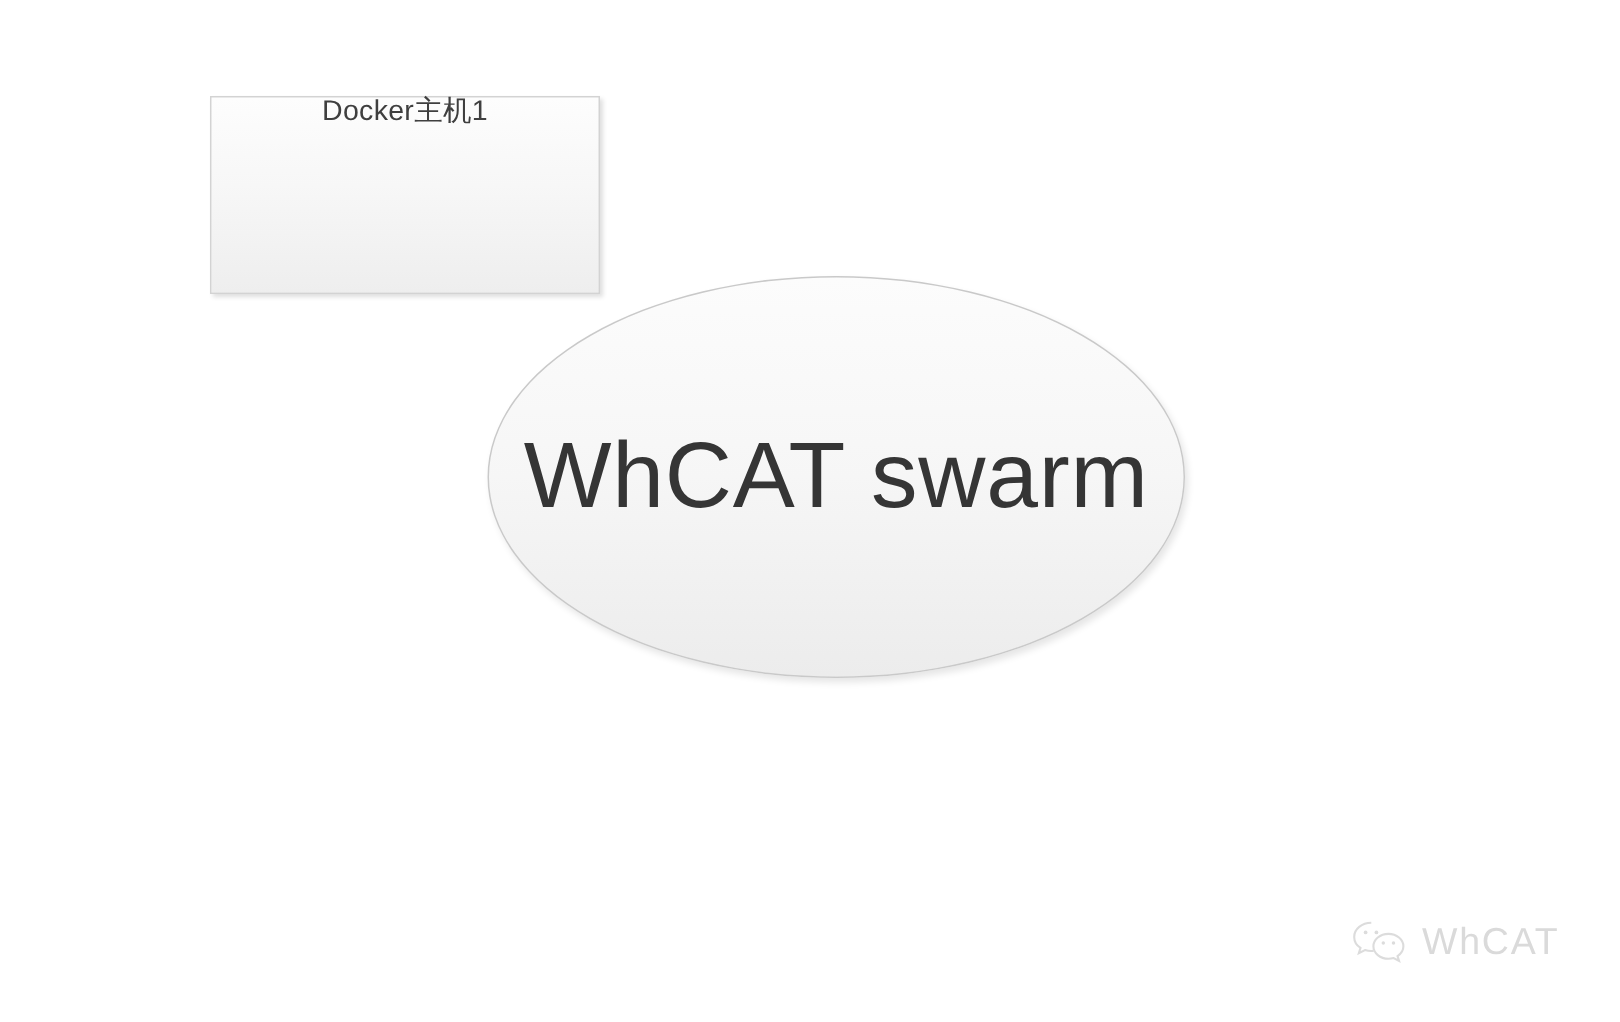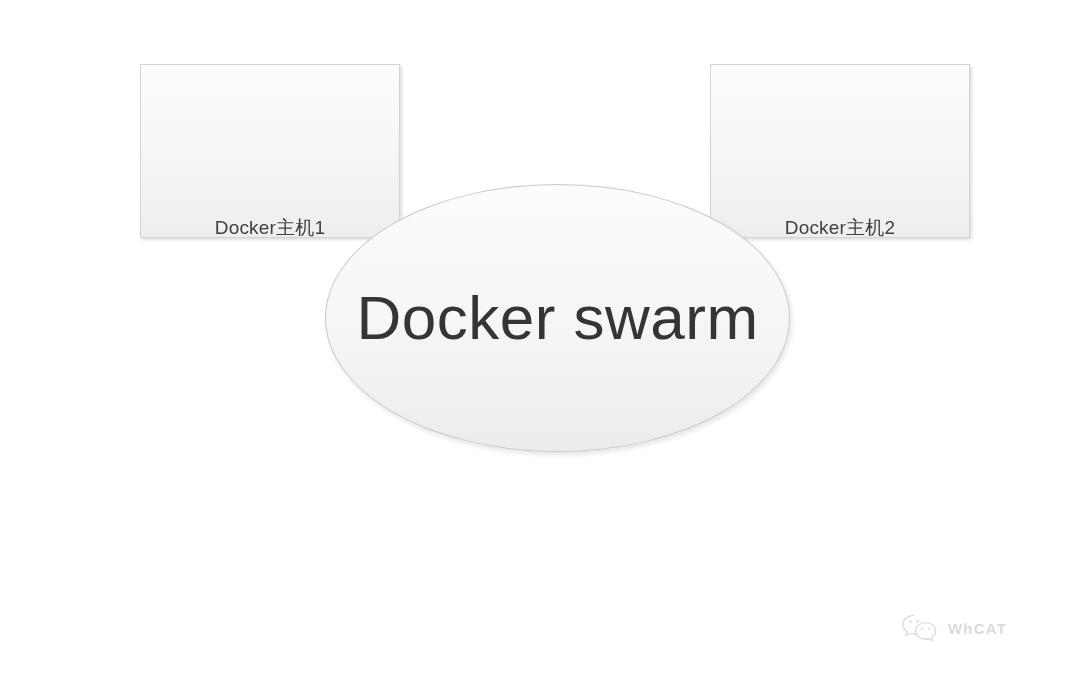--- a/index.html
+++ b/index.html
@@ -15,27 +15,27 @@
     width: 1080px;
     height: 681px;
     background: #ffffff;
     overflow: hidden;
   }
 
   
   .host-box {
     position: absolute;
     width: 260px;
-    height: 174px;
+    height: 132px;
     background: linear-gradient(180deg, #fdfdfd 0%, #f7f7f7 45%, #eeeeee 100%);
     border: 1px solid #d3d3d3;
     box-sizing: border-box;
     box-shadow: 2px 2px 3px rgba(0,0,0,0.13);
     display: flex;
-    align-items: flex-end;
+    align-items: flex-start;
     justify-content: center;
     z-index: 1;
   }
   .host-box .host-label {
     font-size: 19px;
     color: #3f3f3f;
     letter-spacing: 0.2px;
     line-height: 1;
     white-space: nowrap;
   }
@@ -80,44 +80,41 @@
     gap: 8px;
     z-index: 4;
     user-select: none;
   }
   .watermark .wm-icon {
     width: 40px;
     height: 32px;
     display: block;
   }
   .watermark .wm-text {
-    font-size: 15px;
+    font-size: 25px;
     color: #dadada;
     letter-spacing: 1.2px;
     line-height: 1;
-    font-weight: 700;
+    font-weight: 400;
   }
 </style>
 </head>
 <body>
 
 <div id="canvas">
 
   <div class="host-box box-tl">
     <span class="host-label">Docker主机1</span>
   </div>
 
-  <div class="host-box box-tr">
-    <span class="host-label">Docker主机2</span>
-  </div>
 
 
 
   <div class="swarm-ellipse">
-    <span class="swarm-label">Docker swarm</span>
+    <span class="swarm-label">WhCAT swarm</span>
   </div>
 
   <div class="watermark">
     <span class="wm-icon-wrap">
       <svg class="wm-icon" viewBox="0 0 40 32" xmlns="http://www.w3.org/2000/svg">
         <g fill="none" stroke="#dcdcdc" stroke-width="1.4">
           <path d="M14.2 3.2C7.9 3.2 2.8 7.4 2.8 12.6c0 2.9 1.6 5.6 4.2 7.3l-1.1 3.6 4.1-2.1c1.3 0.4 2.7 0.6 4.2 0.6 0.5 0 1 0 1.5-0.1"></path>
           <path d="M25.6 10.6c-5.5 0-10 3.7-10 8.3 0 4.6 4.5 8.3 10 8.3 1.2 0 2.4-0.2 3.5-0.5l3.6 1.9-1-3.2c2.3-1.5 3.9-3.8 3.9-6.5 0-4.6-4.5-8.3-10-8.3z"></path>
         </g>
         <g fill="#dcdcdc">

